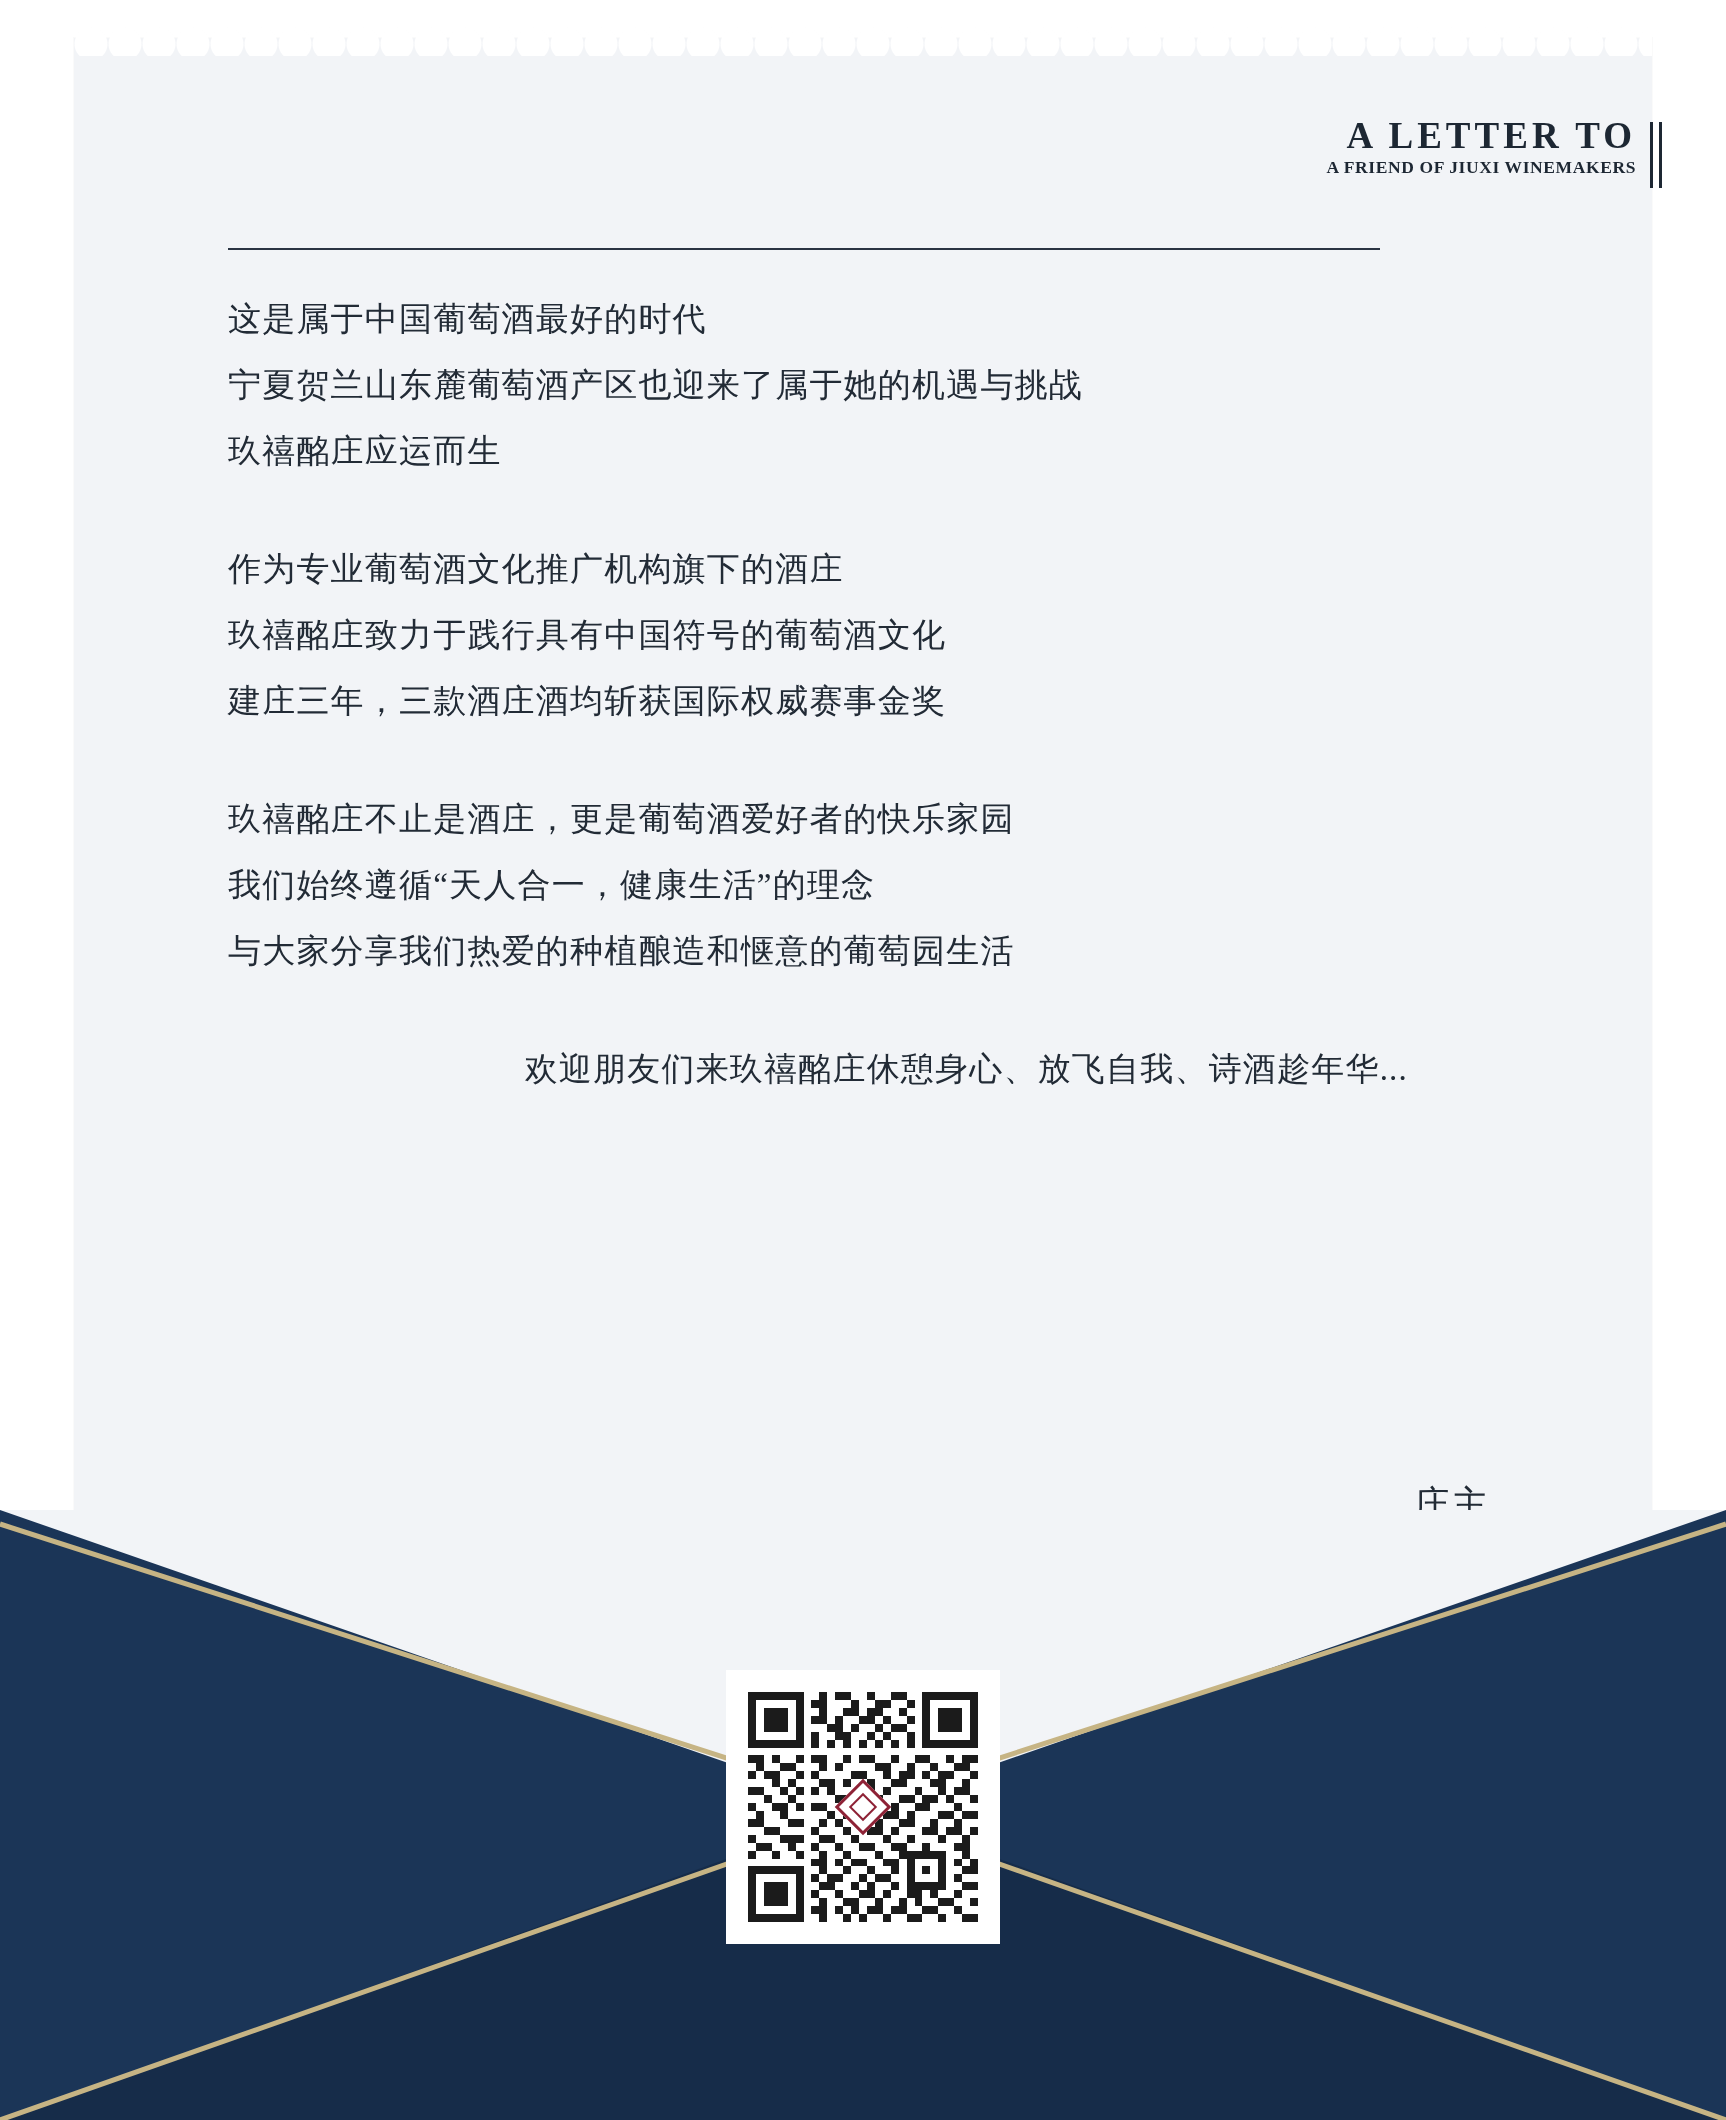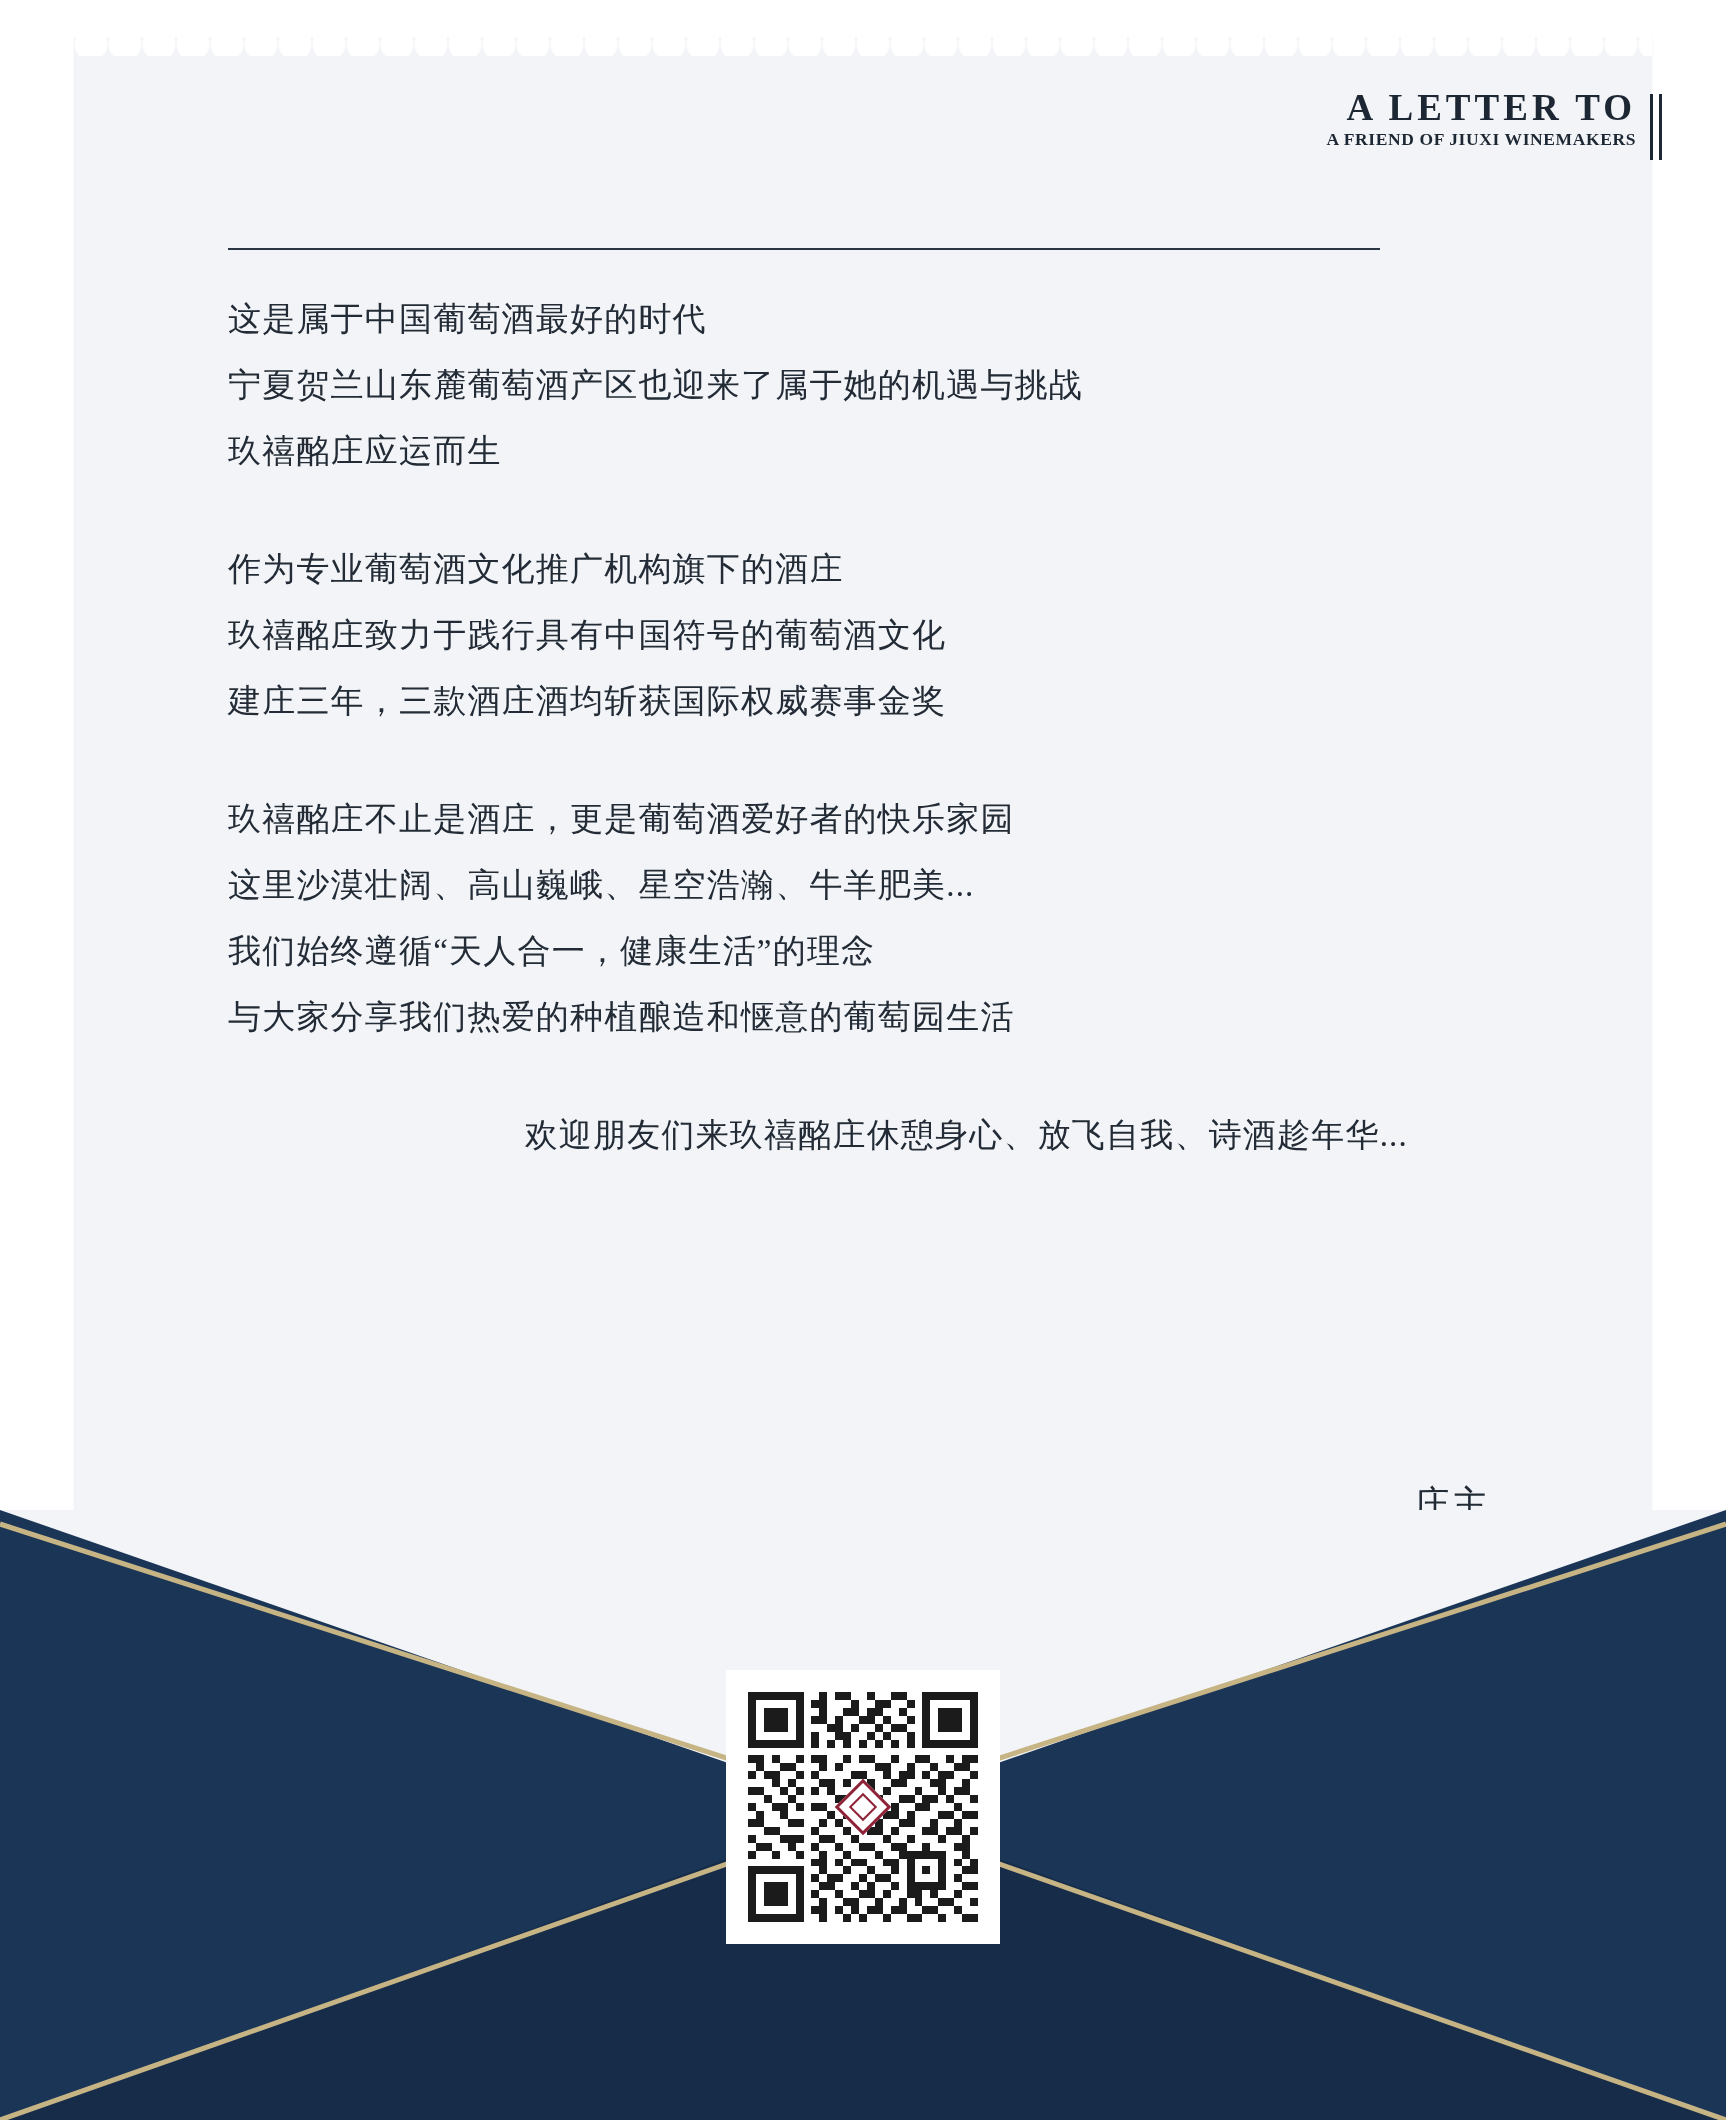--- a/index.html
+++ b/index.html
@@ -43,21 +43,21 @@
       radial-gradient(circle at 17px 22px, #ffffff 16px, rgba(255,255,255,0) 17px) repeat-x;
     background-size: 34px 34px;
     z-index: 6;
     pointer-events: none;
   }
 
   
   #letter-header {
     position: absolute;
     right: 90px;
-    top: 88px;
+    top: 116px;
     text-align: right;
     color: #1d2733;
   }
   #header-title {
     font-family: "Liberation Serif", serif;
     font-weight: bold;
     font-size: 37px;
     letter-spacing: 4px;
     line-height: 1.1;
   }
@@ -203,21 +203,20 @@
       <div class="line">宁夏贺兰山东麓葡萄酒产区也迎来了属于她的机遇与挑战</div>
       <div class="line">玖禧酩庄应运而生</div>
     </div>
     <div class="para">
       <div class="line">作为专业葡萄酒文化推广机构旗下的酒庄</div>
       <div class="line">玖禧酩庄致力于践行具有中国符号的葡萄酒文化</div>
       <div class="line">建庄三年，三款酒庄酒均斩获国际权威赛事金奖</div>
     </div>
     <div class="para">
       <div class="line">玖禧酩庄不止是酒庄，更是葡萄酒爱好者的快乐家园</div>
-      <div class="line">这里沙漠壮阔、高山巍峨、星空浩瀚、牛羊肥美...</div>
       <div class="line">我们始终遵循“天人合一，健康生活”的理念</div>
       <div class="line">与大家分享我们热爱的种植酿造和惬意的葡萄园生活</div>
     </div>
     <div class="para">
       <div class="line">欢迎朋友们来玖禧酩庄休憩身心、放飞自我、诗酒趁年华...</div>
     </div>
   </div>
 
   <div id="sign-block">
     <div id="sign-label">庄主</div>

